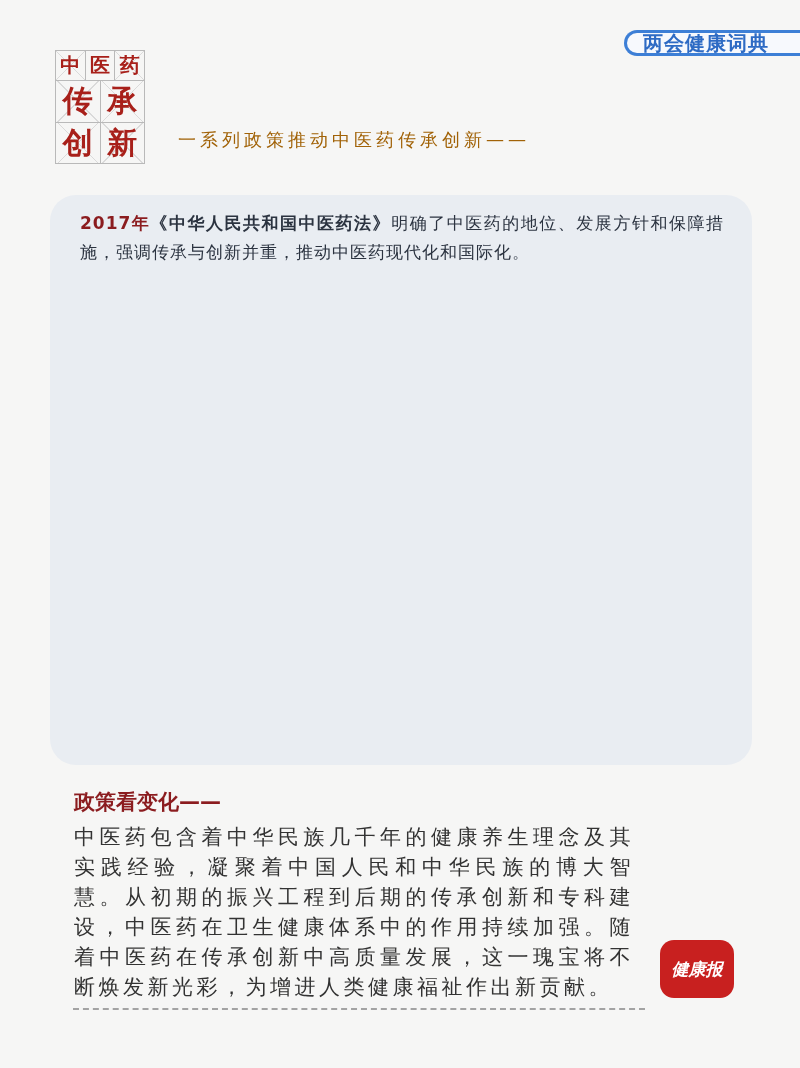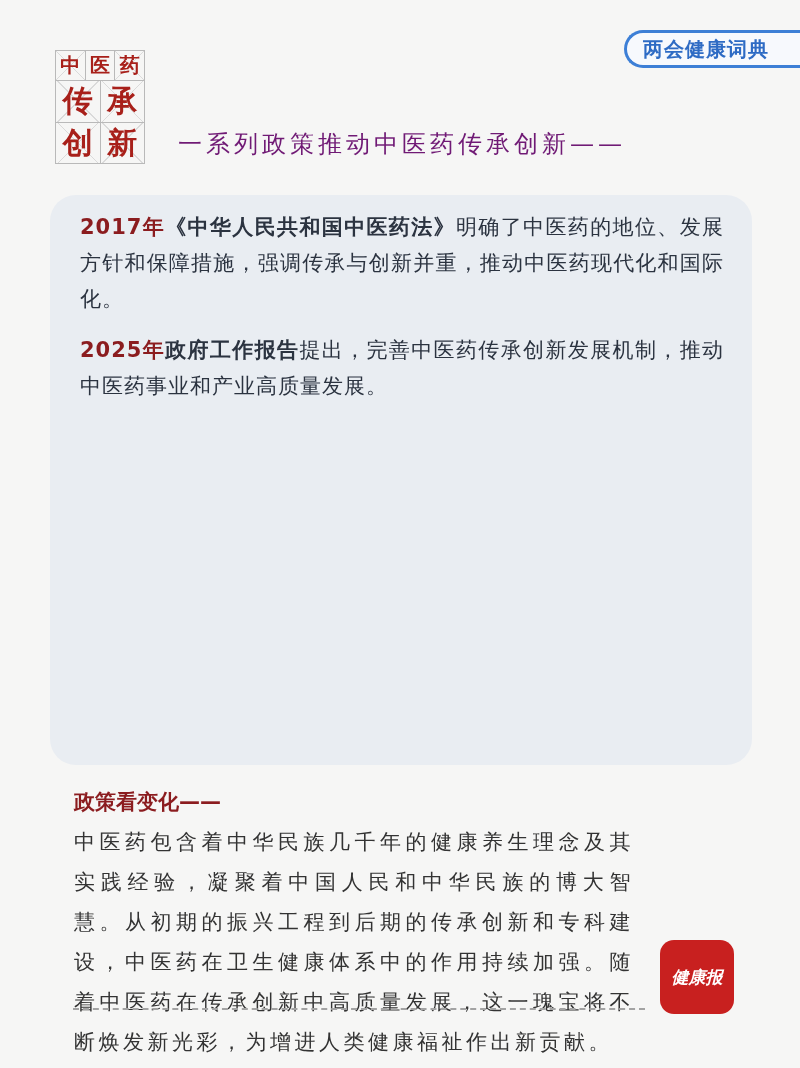--- a/index.html
+++ b/index.html
@@ -3,21 +3,21 @@
   <meta charset="utf-8">
   <style>
     html, body { margin: 0; padding: 0; }
     body {
       width: 800px; height: 1068px; position: relative; overflow: hidden;
       background: #f6f6f5;
       font-family: "DejaVu Sans", "Liberation Sans", sans-serif;
     }
     
     .tag {
-      position: absolute; left: 624px; top: 30px; width: 176px; height: 38px;
+      position: absolute; left: 624px; top: 30px; width: 176px; height: 26px;
       box-sizing: border-box;
       border: 3px solid #3d7fd6; border-right: none;
       border-radius: 19px 0 0 19px;
       background: #f7f9fd;
       display: flex; align-items: center; padding-left: 16px;
       color: #2e6bc4; font-weight: bold; font-size: 20px; letter-spacing: 1px;
     }
     
     .logo {
       position: absolute; left: 55px; top: 50px; width: 90px; height: 114px;
@@ -31,52 +31,52 @@
       background:
         linear-gradient(45deg, transparent 49.3%, #dadada 49.3%, #dadada 50.7%, transparent 50.7%),
         linear-gradient(-45deg, transparent 49.3%, #dadada 49.3%, #dadada 50.7%, transparent 50.7%);
     }
     .logo .row:last-child .cell { border-bottom: 1px solid #b9b9b9; }
     .logo .small .cell { width: 30px; height: 30px; font-size: 20px; }
     .logo .big .cell { width: 45px; height: 42px; font-size: 30px; }
     
     .subtitle {
       position: absolute; left: 178px; top: 128px;
-      color: #701a75; font-size: 24px; letter-spacing: 4px;
+      color: #a16207; font-size: 18px; letter-spacing: 4px;
       font-family: "DejaVu Serif", "Liberation Serif", serif;
     }
     
     .card {
       position: absolute; left: 50px; top: 195px; width: 702px; height: 570px;
       background: #e9edf2; border-radius: 26px;
       box-sizing: border-box; padding: 14px 28px 0 30px;
     }
     .entry {
-      font-size: 21px; line-height: 36px; color: #2b3340;
+      font-size: 17px; line-height: 29px; color: #2b3340;
       margin-bottom: 15px; letter-spacing: 1px; text-align: justify;
     }
     .entry .year { color: #8b1c1f; font-weight: bold; }
     .entry .doc { font-weight: bold; color: #2b3340; }
     
     .sec-title {
       position: absolute; left: 74px; top: 788px;
       color: #8b1c1f; font-weight: bold; font-size: 21px; text-align: center;
     }
     .sec-body {
       position: absolute; left: 74px; top: 822px; width: 560px;
       font-family: "DejaVu Serif", "Liberation Serif", serif;
-      font-size: 21px; line-height: 40px; color: #333;
+      font-size: 21px; line-height: 30px; color: #333;
       letter-spacing: 3.5px; text-align: justify;
     }
     .dashed {
       position: absolute; left: 73px; top: 1008px; width: 572px; height: 0;
       border-top: 2px dashed #a3a3a3;
     }
     .brand {
-      position: absolute; left: 660px; top: 940px; width: 74px; height: 74px;
+      position: absolute; left: 660px; top: 940px; width: 74px; height: 58px;
       background: #c8201f; border-radius: 14px;
       display: flex; align-items: center; justify-content: center;
       color: #fff; font-size: 17px; font-style: italic; font-weight: bold;
       font-family: "DejaVu Serif", "Liberation Serif", serif;
     }
   </style>
 </head>
 <body>
 
 <div class="tag">
@@ -98,23 +98,20 @@
     <div class="cell">新</div>
   </div>
 </div>
 
 <div class="subtitle">一系列政策推动中医药传承创新——</div>
 
 <div class="card">
   <div class="entry">
     <span class="year">2017年</span><span class="doc">《中华人民共和国中医药法》</span><span>明确了中医药的地位、发展方针和保障措施，强调传承与创新并重，推动中医药现代化和国际化。</span>
   </div>
-  <div class="entry">
-    <span class="year">2025年</span><span class="doc">政府工作报告</span><span>提出，完善中医药传承创新发展机制，推动中医药事业和产业高质量发展。</span>
-  </div>
 </div>
 
 <div class="sec-title">政策看变化——</div>
 <div class="sec-body">中医药包含着中华民族几千年的健康养生理念及其实践经验，凝聚着中国人民和中华民族的博大智慧。从初期的振兴工程到后期的传承创新和专科建设，中医药在卫生健康体系中的作用持续加强。随着中医药在传承创新中高质量发展，这一瑰宝将不断焕发新光彩，为增进人类健康福祉作出新贡献。</div>
 <div class="dashed"></div>
 
 <div class="brand">
   <span>健康报</span>
 </div>
 

